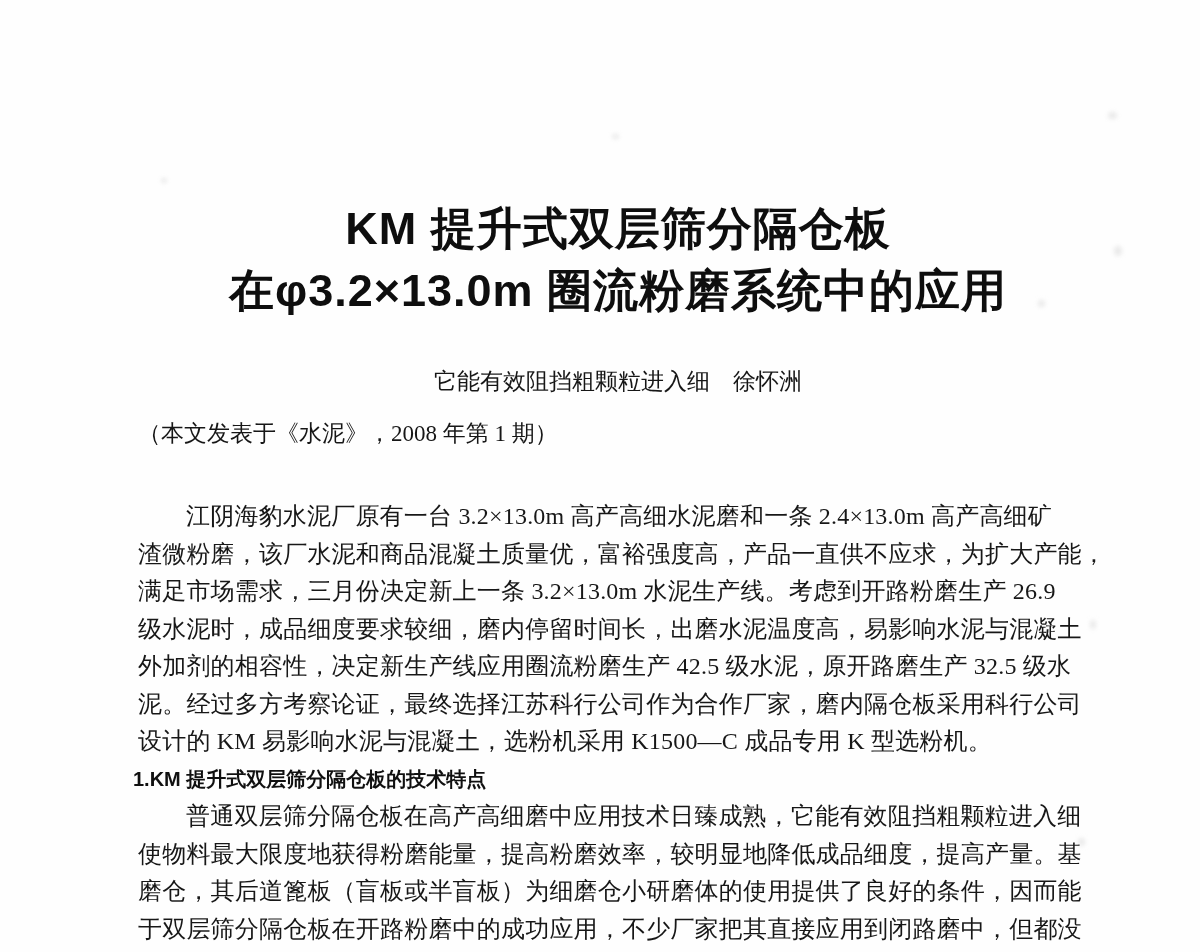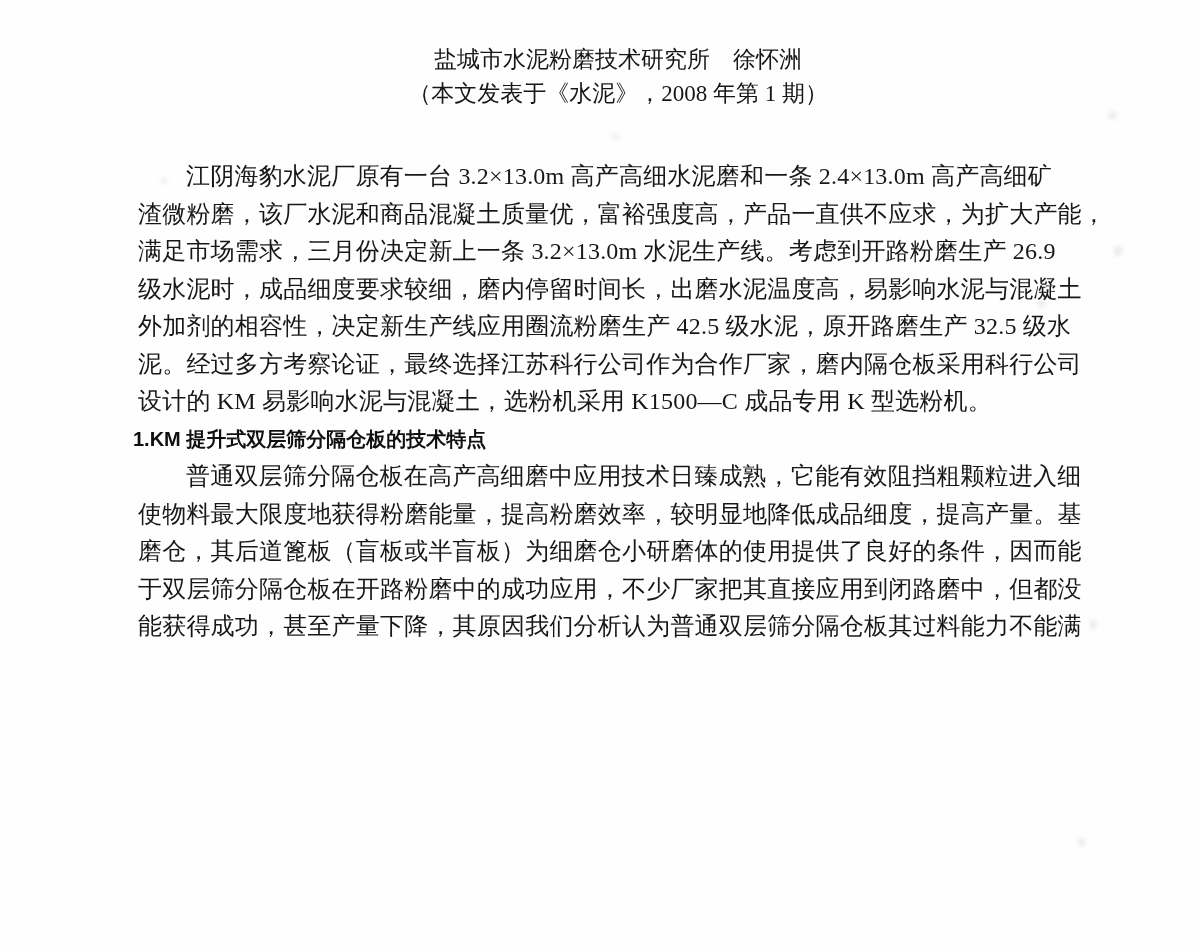--- a/index.html
+++ b/index.html
@@ -35,22 +35,22 @@
   .byline {
     margin-top: 44px;
     text-align: center;
     font-family: "Liberation Serif", serif;
     font-size: 23px;
     line-height: 32px;
     color: #161616;
     white-space: nowrap;
   }
   .pub-note {
-    margin-top: 2px;
-    text-align: center;
+    margin-top: 20px;
+    text-align: left;
     font-family: "Liberation Serif", serif;
     font-size: 23px;
     line-height: 32px;
     color: #161616;
     white-space: nowrap;
   }
   .body-text {
     margin-top: 48px;
     font-family: "Liberation Serif", serif;
     font-size: 24px;
@@ -96,22 +96,26 @@
   <span class="artifact a1"></span>
   <span class="artifact a2"></span>
   <span class="artifact a3"></span>
   <span class="artifact a4"></span>
   <span class="artifact a5"></span>
   <span class="artifact a6"></span>
   <span class="artifact a7"></span>
 
   <div class="content">
 
+    <div class="doc-title">
+      <div>KM 提升式双层筛分隔仓板</div>
+      <div>在φ3.2×13.0m 圈流粉磨系统中的应用</div>
+    </div>
 
-    <div class="byline">盐城市水泥粉磨技术研究所　徐怀洲</div>
+    <div class="byline">它能有效阻挡粗颗粒进入细　徐怀洲</div>
 
     <div class="pub-note">（本文发表于《水泥》，2008 年第 1 期）</div>
 
     <div class="body-text">
 
       <div class="para">
           <div class="doc-line">江阴海豹水泥厂原有一台 3.2×13.0m 高产高细水泥磨和一条 2.4×13.0m 高产高细矿</div>
           <div class="doc-line">渣微粉磨，该厂水泥和商品混凝土质量优，富裕强度高，产品一直供不应求，为扩大产能，</div>
           <div class="doc-line">满足市场需求，三月份决定新上一条 3.2×13.0m 水泥生产线。考虑到开路粉磨生产 26.9</div>
           <div class="doc-line">级水泥时，成品细度要求较细，磨内停留时间长，出磨水泥温度高，易影响水泥与混凝土</div>

